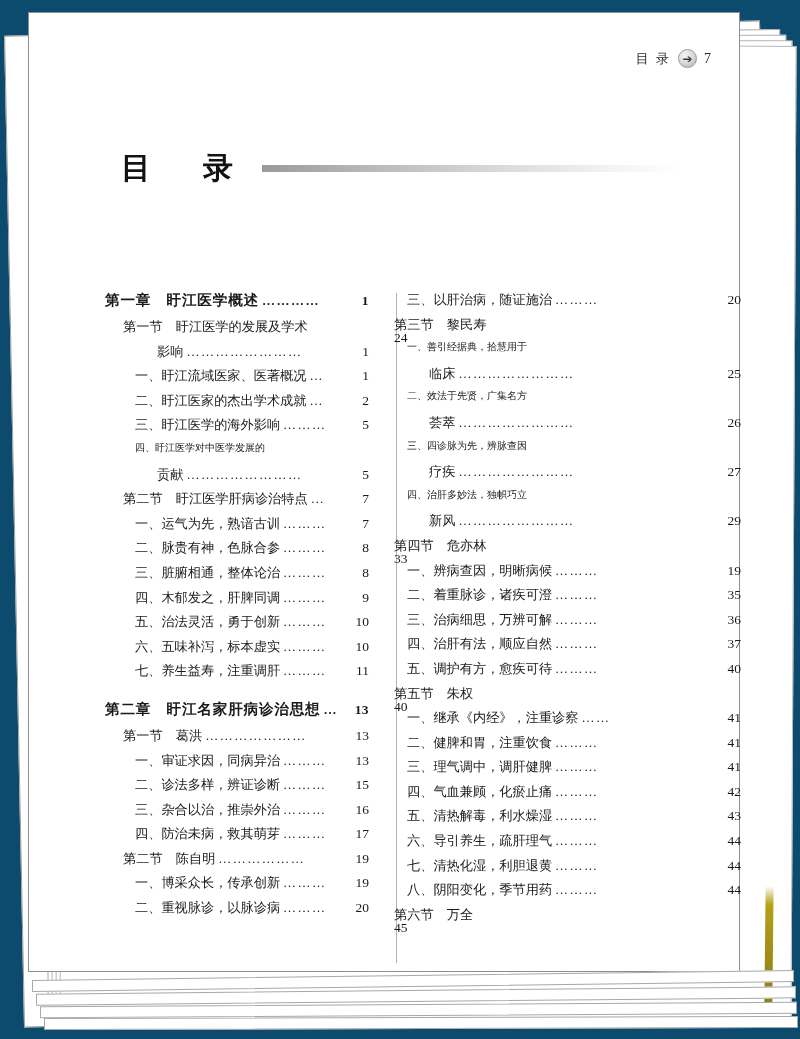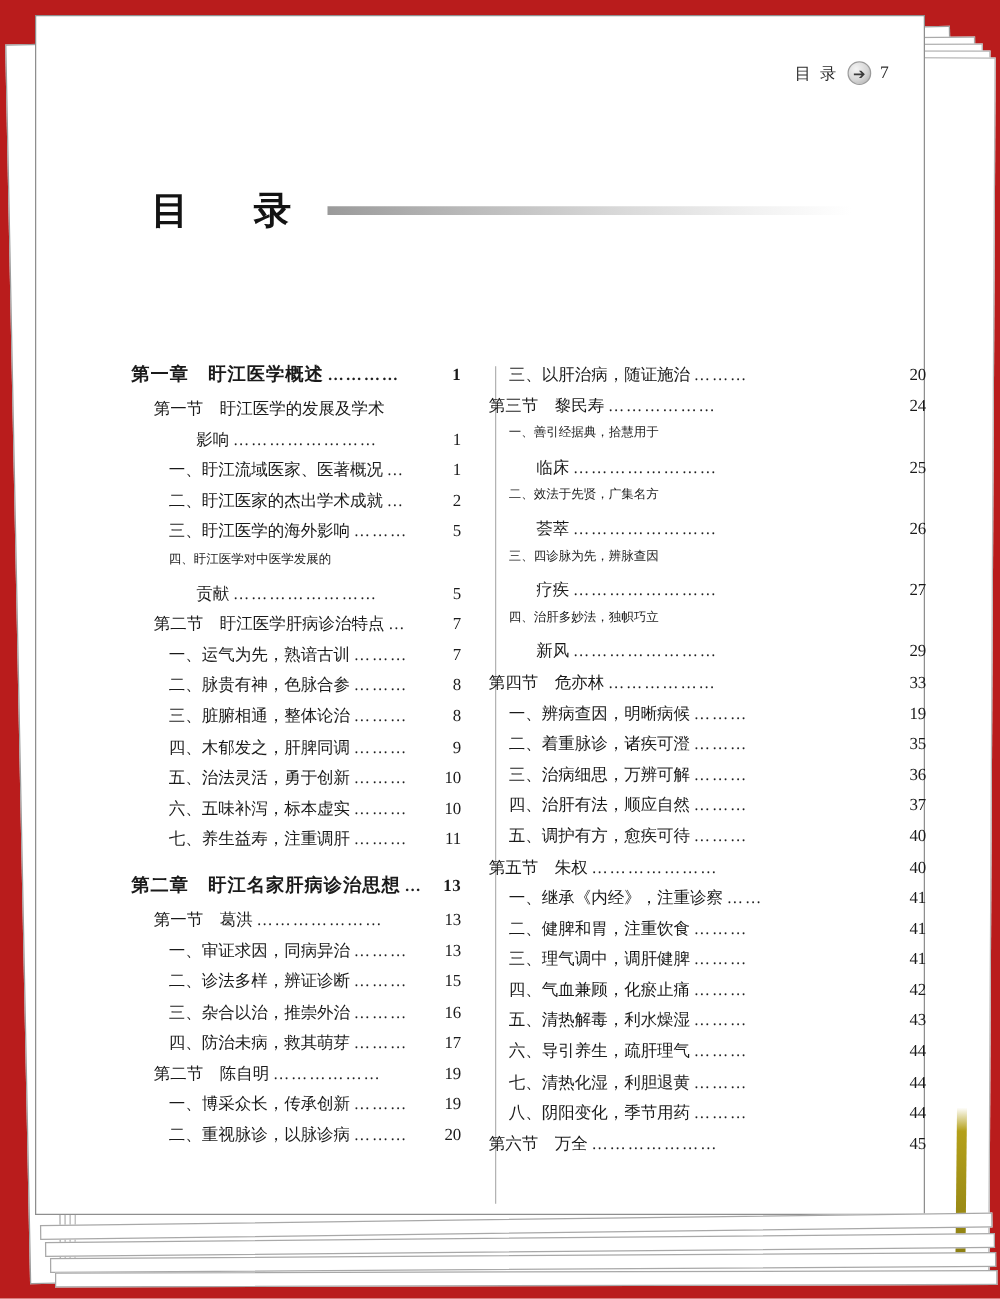--- a/index.html
+++ b/index.html
@@ -8,21 +8,21 @@
     width: 800px; height: 1039px;
     background: #ffffff;
     font-family: "Liberation Serif", "DejaVu Serif", serif;
     overflow: hidden;
   }
 
   #scene {
     position: relative;
     width: 800px;
     height: 1039px;
-    background: #b91c1c;
+    background: #0c4a6e;
     overflow: hidden;
   }
 
   
   .sheet {
     position: absolute;
     background: #ffffff;
     border: 1px solid #9a9a9a;
   }
   .sheet.s1 { left: 44px;  top: 32px;  width: 740px; height: 990px; transform: rotate(-0.45deg); border-color:#aaa; }
@@ -185,21 +185,21 @@
     font-size: 14.6px;
     height: 27px;
     letter-spacing: 0.4px;
   }
   .lvl-chapter .label { letter-spacing: 0.8px; }
   .lvl-section { padding-left: 18px; font-size: 13.2px; }
   .lvl-item    { padding-left: 30px; font-size: 13.2px; }
   .lvl-cont    { padding-left: 52px; font-size: 13.2px; }
   .spacer-row  { height: 13px; }
 
-  .right .lvl-section { padding-left: 0px; }
+  .right .lvl-section { padding-left: 0px; flex-direction: column; }
   .right .lvl-item    { padding-left: 16px; }
   .right .lvl-cont    { padding-left: 38px; }
   .right .lvl-wrap    { padding-left: 16px; }
   .lvl-wrap { padding-left: 30px; font-size: 10px; }
 </style>
 </head>
 <body>
 
 <div id="scene">
 

